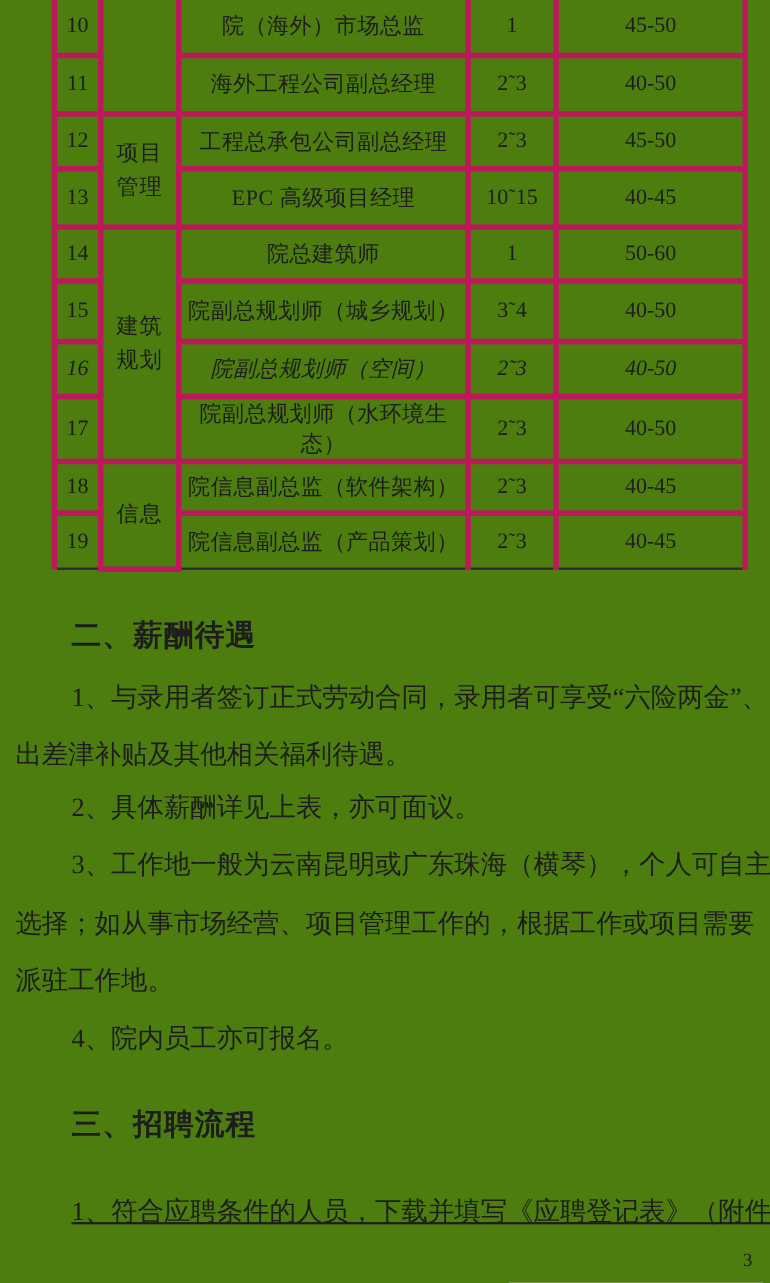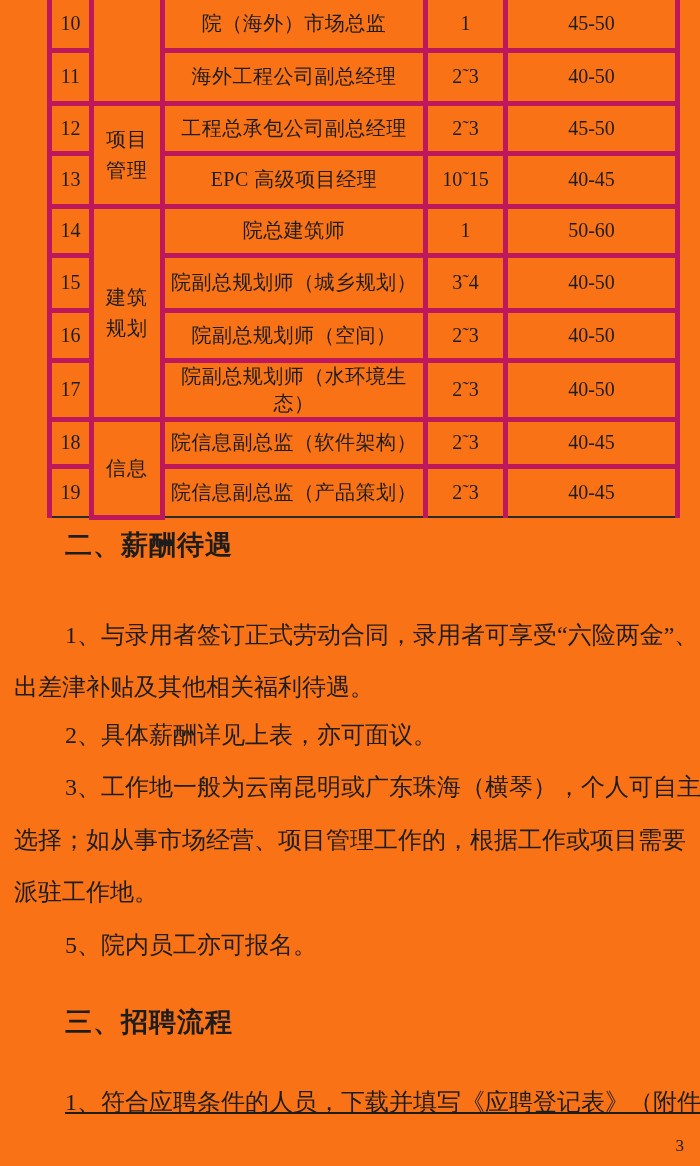--- a/index.html
+++ b/index.html
@@ -4,21 +4,21 @@
 <style>
   html,body { margin:0; padding:0; }
   body {
     width:700px; height:1166px;
     background:#ffffff;
     font-family:"Liberation Serif","DejaVu Serif",serif;
     color:#1d1d1d;
   }
   .page {
     position:relative; width:700px; height:1166px;
-    background:#f97316; overflow:hidden;
+    background:#4d7c0f; overflow:hidden;
   }
 
   
   table.roster {
     position:absolute; left:47px; top:0;
     border-collapse:collapse; table-layout:fixed;
   }
   table.roster td {
     border:5px solid #be185d;
     text-align:center; vertical-align:middle;
@@ -89,21 +89,21 @@
           <td class="col-pos">院总建筑师</td>
           <td class="col-count">1</td>
           <td class="col-salary">50-60</td>
         </tr>
         <tr style="height: 55px;">
           <td class="col-no">15</td>
           <td class="col-pos">院副总规划师（城乡规划）</td>
           <td class="col-count">3˜4</td>
           <td class="col-salary">40-50</td>
         </tr>
-        <tr style="height: 50px;">
+        <tr style="height: 50px; font-style: italic;">
           <td class="col-no">16</td>
           <td class="col-pos">院副总规划师（空间）</td>
           <td class="col-count">2˜3</td>
           <td class="col-salary">40-50</td>
         </tr>
         <tr style="height: 55px;">
           <td class="col-no">17</td>
           <td class="col-pos">院副总规划师（水环境生态）</td>
           <td class="col-count">2˜3</td>
           <td class="col-salary">40-50</td>
@@ -118,26 +118,26 @@
         <tr class="last-row" style="height: 51px;">
           <td class="col-no">19</td>
           <td class="col-pos">院信息副总监（产品策划）</td>
           <td class="col-count">2˜3</td>
           <td class="col-salary">40-45</td>
         </tr>
       </tbody>
   </table>
 
   <div id="text-layer">
-      <div class="heading-line" style="top: 519px;">二、薪酬待遇</div>
+      <div class="heading-line" style="top: 551px;">二、薪酬待遇</div>
       <div class="text-line indent" style="top: 609px;">1、与录用者签订正式劳动合同，录用者可享受“六险两金”、</div>
       <div class="text-line" style="top: 661px;">出差津补贴及其他相关福利待遇。</div>
       <div class="text-line indent" style="top: 709px;">2、具体薪酬详见上表，亦可面议。</div>
       <div class="text-line indent" style="top: 761px;">3、工作地一般为云南昆明或广东珠海（横琴），个人可自主</div>
       <div class="text-line" style="top: 814px;">选择；如从事市场经营、项目管理工作的，根据工作或项目需要</div>
       <div class="text-line" style="top: 866px;">派驻工作地。</div>
-      <div class="text-line indent" style="top: 919px;">5、院内员工亦可报名。</div>
+      <div class="text-line indent" style="top: 919px;">4、院内员工亦可报名。</div>
       <div class="heading-line" style="top: 996px;">三、招聘流程</div>
       <div class="text-line indent" style="top: 1076px; text-decoration: underline;">1、符合应聘条件的人员，下载并填写《应聘登记表》（附件</div>
     </div>
 
   <div class="page-number">3</div>
 </div>
 
 </body></html>

